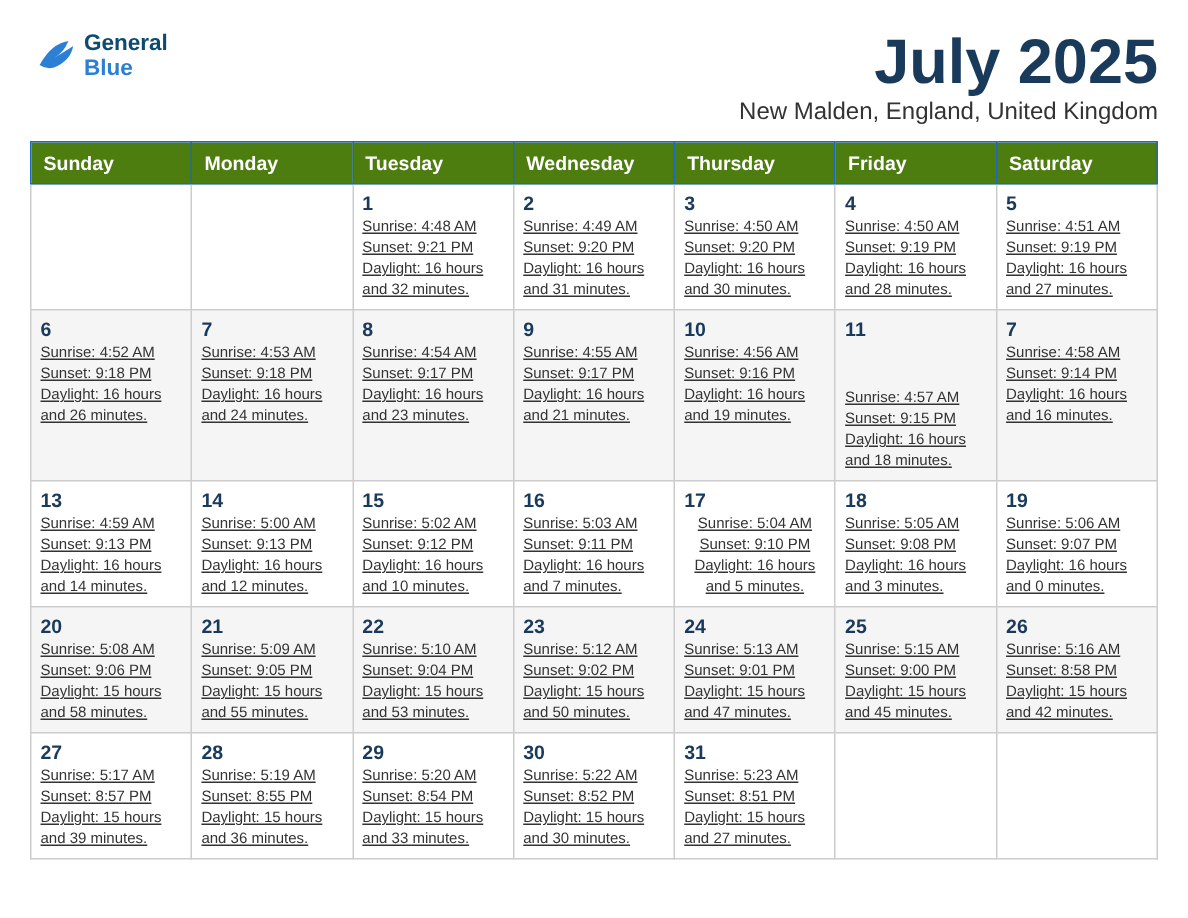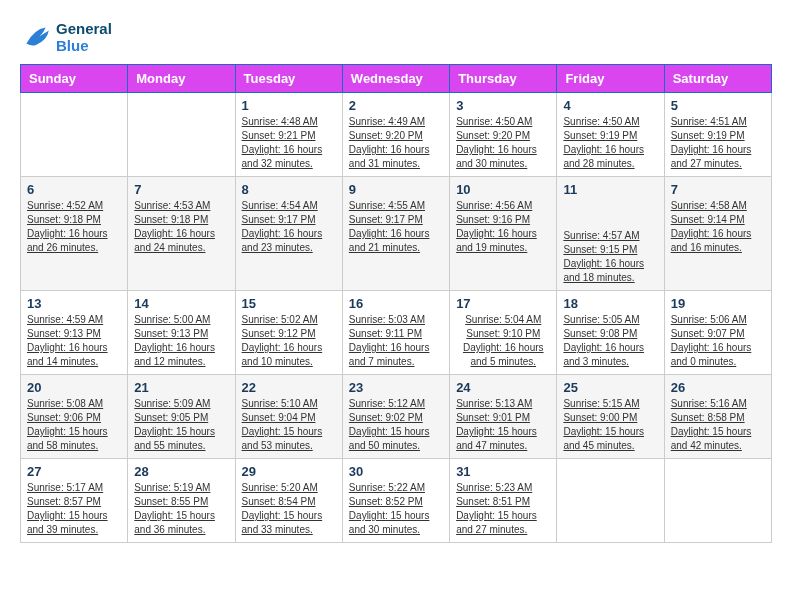--- a/index.html
+++ b/index.html
@@ -38,21 +38,21 @@
       font-size: 16px;
       color: #333;
       margin-top: 4px;
     }
     .calendar {
       width: 100%;
       border-collapse: collapse;
       border: 1px solid #ccc;
     }
     .calendar th {
-      background: #d946ef;
+      background: #4d7c0f;
       color: #fff;
       font-size: 13px;
       font-weight: bold;
       padding: 6px 8px;
       text-align: left;
       border: 1px solid #1a6abf;
     }
     .calendar td {
       vertical-align: top;
       border: 1px solid #ccc;
@@ -89,20 +89,24 @@
 <div class="header-area">
   <div class="logo">
     <svg class="logo-bird" viewBox="0 0 40 40" xmlns="http://www.w3.org/2000/svg">
       <path d="M8 28 Q18 10 32 8 Q28 18 20 22 Q30 16 36 12 Q34 24 20 30 Q14 32 8 28Z" fill="#2b7fd4"></path>
     </svg>
     <div>
       <div style="font-size:15px;font-weight:bold;color:#0c4a6e;">General</div>
       <div style="font-size:15px;font-weight:bold;color:#2b7fd4;">Blue</div>
     </div>
   </div>
+  <div class="title-area">
+    <div class="month-title">July 2025</div>
+    <div class="location-title">New Malden, England, United Kingdom</div>
+  </div>
 </div>
 
 <table class="calendar">
   <thead>
     <tr>
     <th>Sunday</th>
         <th>Monday</th>
         <th>Tuesday</th>
         <th>Wednesday</th>
         <th>Thursday</th>

